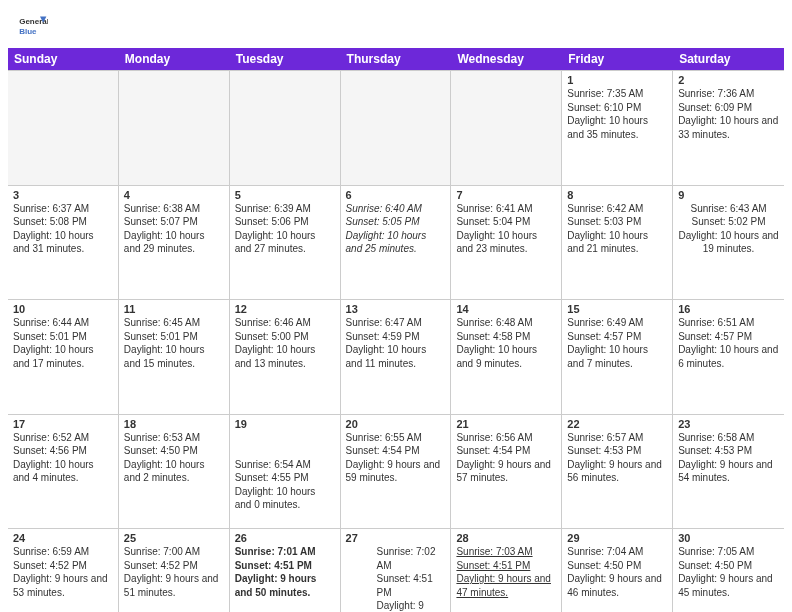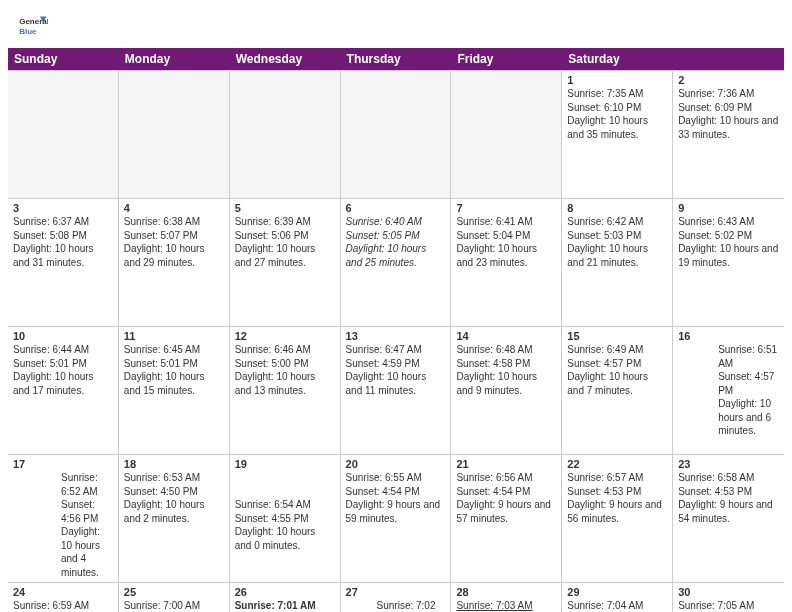--- a/index.html
+++ b/index.html
@@ -54,21 +54,21 @@
     }
     .calendar {
       flex: 1;
       display: flex;
       flex-direction: column;
       padding: 0 8px 8px 8px;
     }
     .cal-header {
       display: grid;
       grid-template-columns: repeat(7, 1fr);
-      background: #701a75;
+      background: #6d28d9;
     }
     .cal-header-cell {
       color: #fff;
       font-size: 12px;
       font-weight: bold;
       text-align: left;
       padding: 4px 6px;
     }
     .cal-body {
       flex: 1;
@@ -121,22 +121,23 @@
     <div class="title-block">
       <div class="month-title"></div>
       <div class="location"></div>
     </div>
   </div>
 
   <div class="calendar">
     <div class="cal-header" id="cal-header">
         <div class="cal-header-cell">Sunday</div>
         <div class="cal-header-cell">Monday</div>
+        <div class="cal-header-cell">Tuesday</div>
+        <div class="cal-header-cell">Thursday</div>
         <div class="cal-header-cell">Wednesday</div>
-        <div class="cal-header-cell">Thursday</div>
         <div class="cal-header-cell">Friday</div>
         <div class="cal-header-cell">Saturday</div>
       </div>
     <div class="cal-body" id="cal-body">
         <div class="cal-row">
           <div class="cal-cell empty"></div>
           <div class="cal-cell empty"></div>
           <div class="cal-cell empty"></div>
           <div class="cal-cell empty"></div>
           <div class="cal-cell empty"></div>
@@ -185,21 +186,21 @@
 Daylight: 10 hours and 23 minutes.</div>
           </div>
           <div class="cal-cell">
             <div class="day-num">8</div>
             <div class="day-info" style="white-space: pre-line;">Sunrise: 6:42 AM
 Sunset: 5:03 PM
 Daylight: 10 hours and 21 minutes.</div>
           </div>
           <div class="cal-cell">
             <div class="day-num">9</div>
-            <div class="day-info" style="white-space: pre-line;">Sunrise: 6:43 AM
+            <div class="day-info" style="white-space: pre-line; text-align: center;">Sunrise: 6:43 AM
 Sunset: 5:02 PM
 Daylight: 10 hours and 19 minutes.</div>
           </div>
         </div>
         <div class="cal-row">
           <div class="cal-cell">
             <div class="day-num">10</div>
             <div class="day-info" style="white-space: pre-line;">Sunrise: 6:44 AM
 Sunset: 5:01 PM
 Daylight: 10 hours and 17 minutes.</div>
@@ -229,29 +230,29 @@
 Daylight: 10 hours and 9 minutes.</div>
           </div>
           <div class="cal-cell">
             <div class="day-num">15</div>
             <div class="day-info" style="white-space: pre-line;">Sunrise: 6:49 AM
 Sunset: 4:57 PM
 Daylight: 10 hours and 7 minutes.</div>
           </div>
           <div class="cal-cell">
             <div class="day-num">16</div>
-            <div class="day-info" style="white-space: pre-line; margin-left: 40px;">Sunrise: 6:51 AM
+            <div class="day-info" style="white-space: pre-line;">Sunrise: 6:51 AM
 Sunset: 4:57 PM
 Daylight: 10 hours and 6 minutes.</div>
           </div>
         </div>
         <div class="cal-row">
           <div class="cal-cell">
             <div class="day-num">17</div>
-            <div class="day-info" style="white-space: pre-line; margin-left: 48px;">Sunrise: 6:52 AM
+            <div class="day-info" style="white-space: pre-line;">Sunrise: 6:52 AM
 Sunset: 4:56 PM
 Daylight: 10 hours and 4 minutes.</div>
           </div>
           <div class="cal-cell">
             <div class="day-num">18</div>
             <div class="day-info" style="white-space: pre-line;">Sunrise: 6:53 AM
 Sunset: 4:50 PM
 Daylight: 10 hours and 2 minutes.</div>
           </div>
           <div class="cal-cell">

